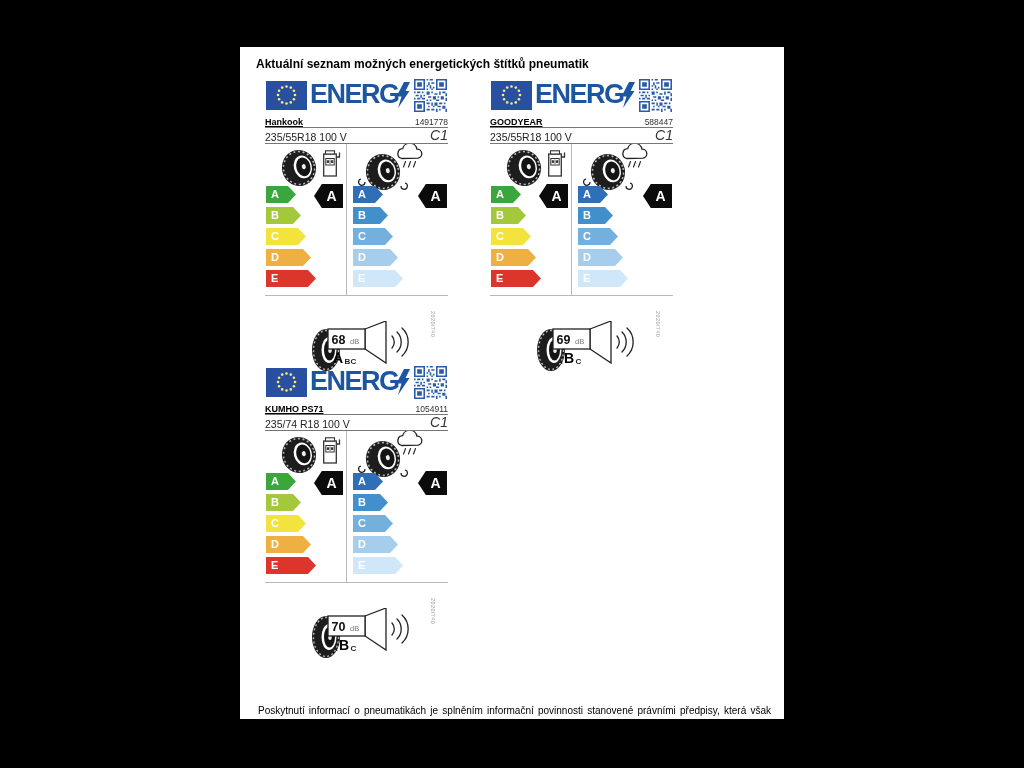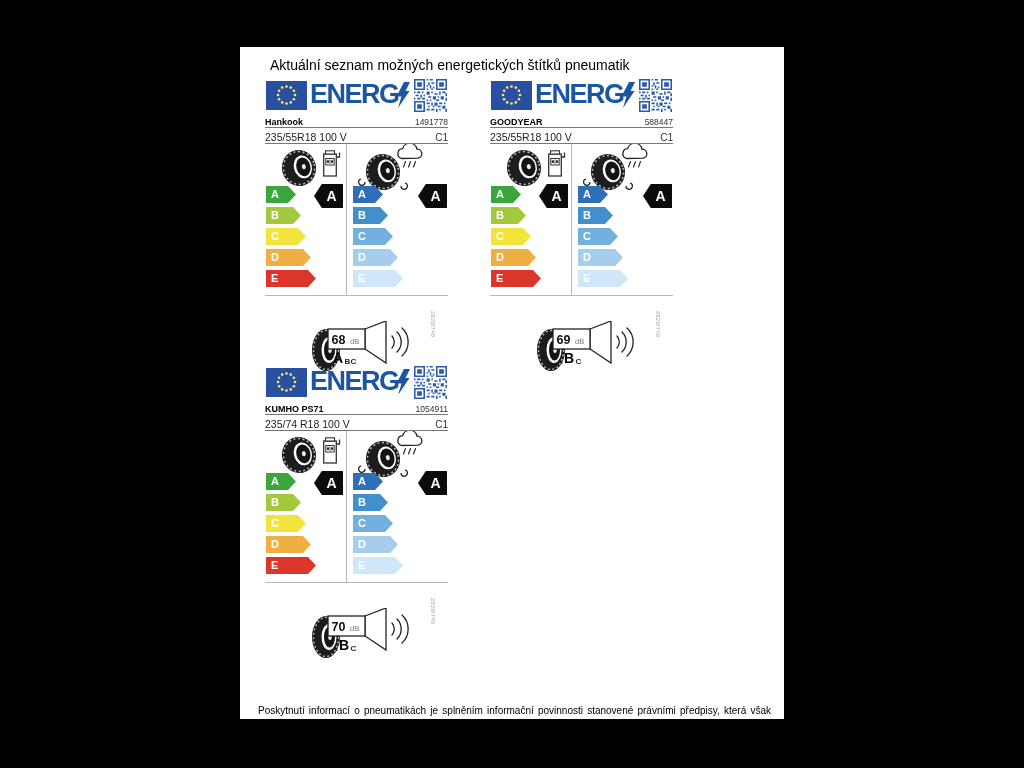--- a/index.html
+++ b/index.html
@@ -1,41 +1,41 @@
 <!DOCTYPE html>
 <html><head>
 <meta charset="utf-8">
 <style>
   html,body { margin:0; padding:0; }
   body {
     width:1024px; height:768px; background:#000; overflow:hidden;
     font-family:"Liberation Sans", sans-serif; position:relative;
   }
   .page { position:absolute; left:240px; top:47px; width:544px; height:672px; background:#fff; color:#111; }
-  .title { position:absolute; left:30px; top:10px; font-size:14px; font-weight:normal; color:#000; }
+  .title { position:absolute; left:16px; top:10px; font-size:12px; font-weight:bold; color:#000; }
 
   .label { position:absolute; width:183px; height:278px; }
   .label-0 { left:25px;  top:32px; }
   .label-1 { left:250px; top:32px; }
   .label-2 { left:25px;  top:319px; }
 
   .hdr { position:absolute; top:0; left:0; right:1px; height:33px; }
   .flag { position:absolute; left:1px; top:2px; }
   .energ { position:absolute; left:45px; top:0px; font-size:27px; font-weight:bold; letter-spacing:-1.5px; color:#1c55a0; }
   .bolt { position:absolute; left:131px; top:3px; }
   .qr { position:absolute; right:0; top:0; }
 
   .brand-row { position:absolute; left:0; right:0; top:35px; height:13px; border-bottom:1px solid #777;
                display:flex; justify-content:space-between; align-items:flex-end; }
-  .brand { font-size:9px; font-weight:bold; color:#000; }
+  .brand { font-size:9px; font-weight:bold; color:#000;text-decoration:underline; }
   .article { font-size:8.5px; color:#333; }
   .size-row { position:absolute; left:0; right:0; top:50px; height:14px; border-bottom:1px solid #777;
               display:flex; justify-content:space-between; align-items:flex-end; }
   .size { font-size:10.5px; color:#222; }
-  .tclass { font-size:10px; color:#333; }
+  .tclass { font-size:14px; color:#333;font-style:italic; }
 
   .ratings { position:absolute; left:0; right:0; top:65px; height:151px; border-bottom:1px solid #b8b8b8; }
   .divider { position:absolute; left:81px; top:0; bottom:0; width:1px; background:#b8b8b8; }
   .icn-fuel { position:absolute; left:14px; top:2px; }
   .icn-wet  { position:absolute; left:92px; top:0; }
   .scale { position:absolute; top:42px; }
   .scale-fuel { left:1px; }
   .scale-wet  { left:88px; }
   .bar { height:17px; margin-bottom:4px; color:#fff; font-weight:bold; font-size:11px; line-height:17px;
          padding-left:5px; box-sizing:border-box;

